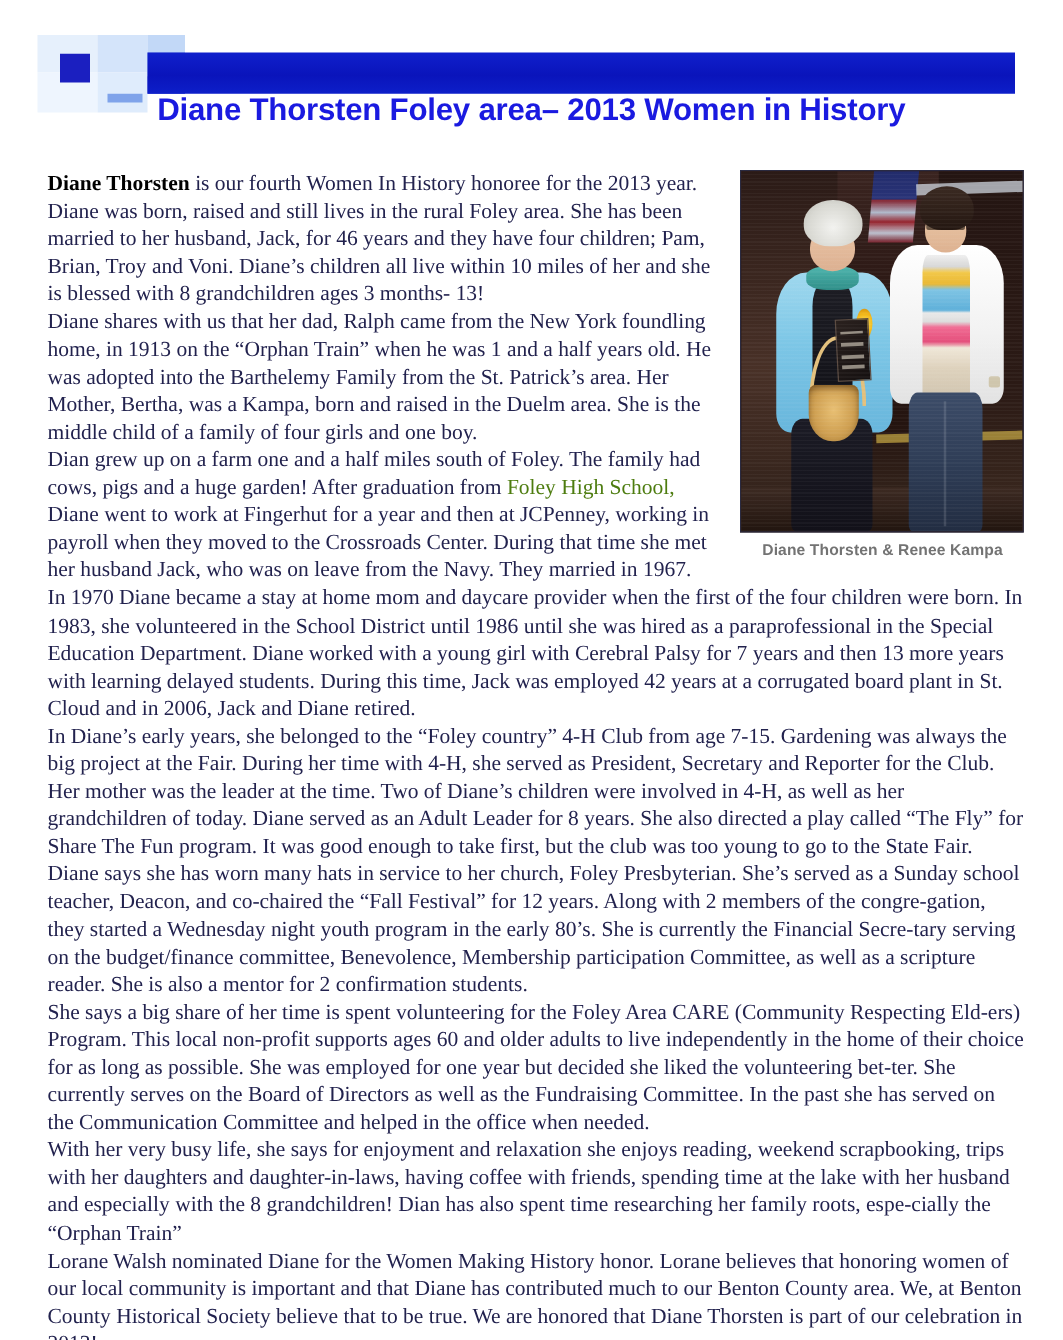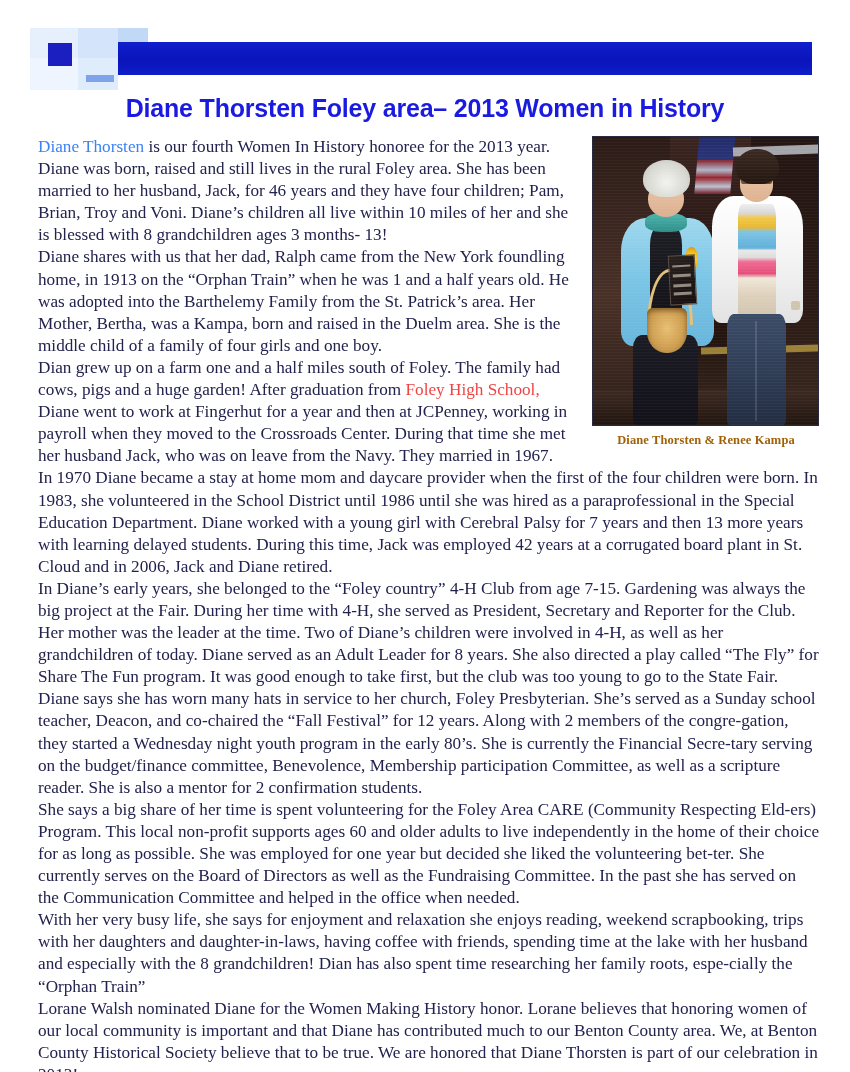--- a/index.html
+++ b/index.html
@@ -45,21 +45,21 @@
     width: 694px;
     height: 33px;
     background: #0c18c4;
     background: linear-gradient(180deg,#1020cc 0%, #0a14bb 55%, #0d1fc9 100%);
   }
 
   
   .title {
     position: absolute;
     left: 0;
-    top: 94px;
+    top: 74px;
     width: 850px;
     text-align: center;
     font-family: "Liberation Sans", "DejaVu Sans", sans-serif;
     font-weight: bold;
     font-size: 25px;
     letter-spacing: -0.2px;
     color: #1a1ae0;
     white-space: nowrap;
   }
 
@@ -80,41 +80,41 @@
     position: relative;
     width: 225px;
     height: 288px;
     border: 1px solid #2a2a40;
     overflow: hidden;
     background: #2b1b18;
   }
   .photo-caption {
     margin-top: 7px;
     text-align: center;
-    font-family: Liberation Serif, serif;
+    font-family: Liberation Sans, sans-serif;
     font-weight: bold;
     font-size: 12.5px;
-    color: #a16207;
+    color: #737373;
     letter-spacing: 0.1px;
   }
 
   p.para {
     margin: 0;
     font-size: 17.2px;
     line-height: 22.1px;
     color: #22224e;
     text-align: left;
     -webkit-hyphens: none;
     hyphens: none;
   }
   p.para.lead {
     text-indent: 0;
   }
-  .nm { font-weight: normal; color: #3b82f6; }
-  .faded { color: #ef4444; }
+  .nm { font-weight: bold; color: #000000; }
+  .faded { color: #4d7c0f; }
 
   
   .ph-bg {
     position: absolute; inset: 0;
     background:
       linear-gradient(180deg,#3a2420 0%, #2a1713 38%, #241410 70%, #3a2a20 100%);
   }
   .ph-wallL {
     position: absolute; left: 0; top: 0; width: 34%; height: 100%;
     background: linear-gradient(180deg,#2a1a16 0%, #4a3228 55%, #2e1f18 100%);

